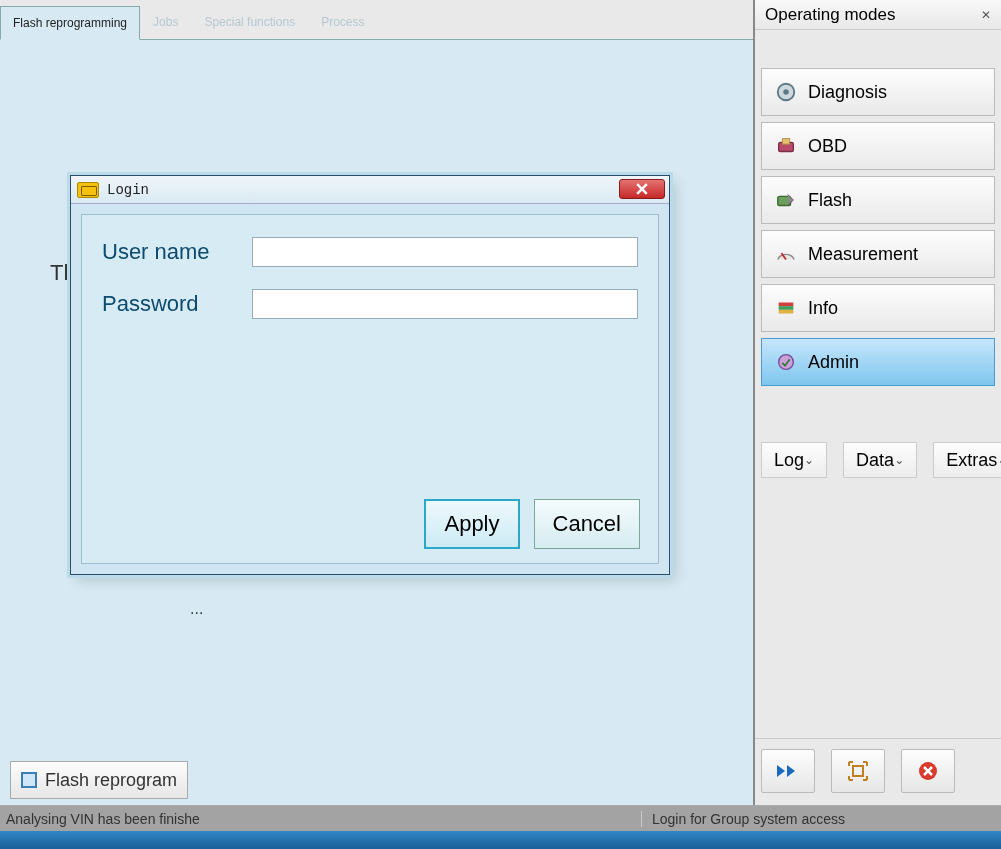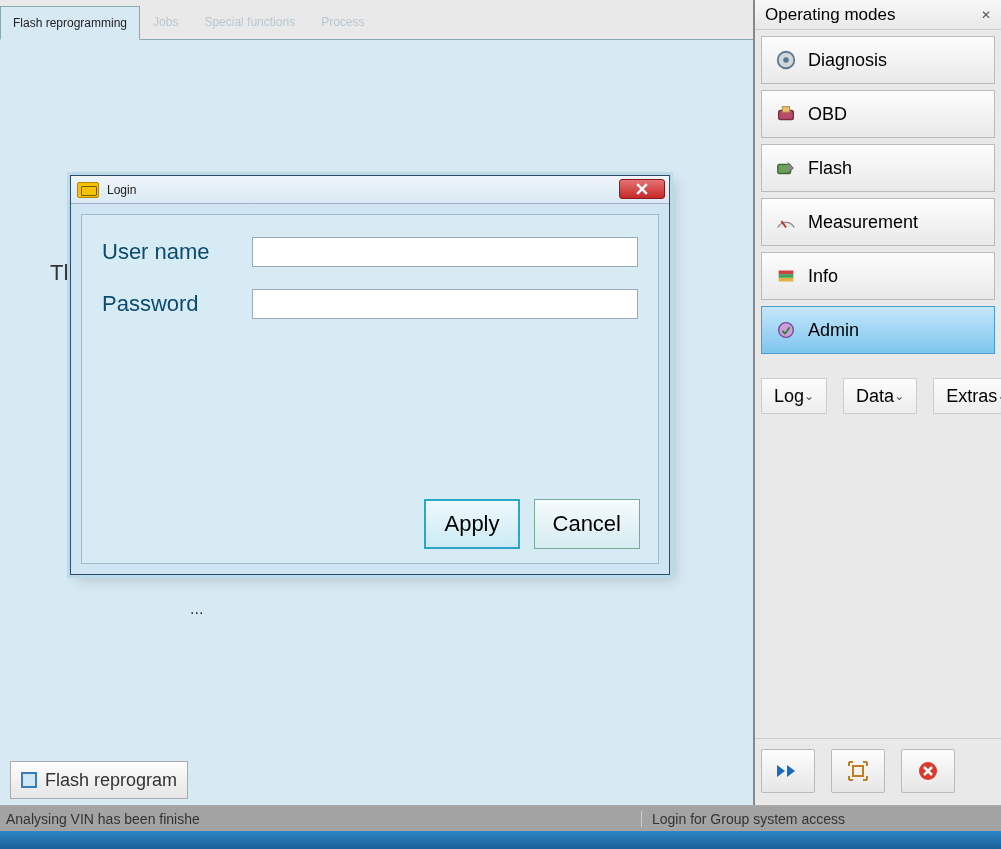--- a/index.html
+++ b/index.html
@@ -1,37 +1,37 @@
 <!DOCTYPE html>
 <html><head>
 <meta charset="utf-8">
 <style>
   * { box-sizing: border-box; margin: 0; padding: 0; font-family: Tahoma, Arial, sans-serif; }
   html, body { width: 1001px; height: 849px; overflow: hidden; background: #b8d3e6; }
 
   .app { display: flex; width: 100%; height: 805px; }
   .main { flex: 1; position: relative; background: #cce4f1; }
-  .sidebar { width: 248px; background: #e9e9e9; border-left: 2px solid #888; display: flex; flex-direction: column; }
+  .sidebar { width: 248px; background: #e9e9e9; border-left: 2px solid #888; display: flex; flex-direction: column; gap: 32px; }
 
   
   .tabs { display: flex; background: #e9e9e9; border-bottom: 1px solid #8aa; height: 40px; align-items: flex-end; }
   .tab { padding: 9px 12px; font-size: 12px; color: #b8c8d0; cursor: pointer; border: 1px solid transparent; }
   .tab.active { background: #d7eaf4; color: #222; border: 1px solid #8aa; border-bottom: 1px solid #d7eaf4; position: relative; top: 1px; }
 
   .main-body { background: #d7eaf4; height: calc(100% - 40px); position: relative; padding: 20px; }
 
   .bg-text { position: absolute; left: 50px; top: 220px; font-size: 22px; color: #333; }
   .dots { position: absolute; left: 190px; top: 560px; font-size: 16px; color: #333; }
 
   
   .dialog { position: absolute; left: 70px; top: 135px; width: 600px; height: 400px; background: #cfe5f2; border: 1px solid #2b4d6b; box-shadow: 0 0 0 3px #bcdbe9, 6px 6px 12px rgba(0,0,0,0.15); }
   .dialog-title { height: 28px; background: linear-gradient(#f0f6fa,#d9e9f3); border-bottom: 1px solid #aac; display: flex; align-items: center; padding: 0 6px; position: relative; }
   .dialog-title .engine-icon { width: 22px; height: 16px; background: #f4c20d; border: 1px solid #b28800; border-radius: 2px; margin-right: 8px; position: relative; }
   .dialog-title .engine-icon::after { content: ""; position: absolute; left: 3px; top: 3px; width: 14px; height: 8px; border: 1px solid #7a5c00; border-radius: 1px; }
-  .dialog-title-text { font-size: 12px; color: #222; }
+  .dialog-title-text { font-size: 14px; color: #222; font-family: Liberation Mono, monospace; }
   .dialog-close { position: absolute; right: 4px; top: 3px; width: 46px; height: 20px; background: linear-gradient(#e57373,#c62828); border: 1px solid #8b1a1a; border-radius: 3px; display: flex; align-items: center; justify-content: center; cursor: pointer; }
   .dialog-close svg { width: 12px; height: 12px; }
 
   .dialog-body { position: absolute; left: 10px; top: 38px; right: 10px; bottom: 10px; background: #d7ebf5; border: 1px solid #9dbccc; }
   .form-row { display: flex; align-items: center; margin: 22px 20px 0 20px; }
   .form-label { width: 150px; font-size: 22px; color: #0c4a6e; }
   .form-input { flex: 1; height: 30px; background: #fff; border: 1px solid #9ab; padding: 2px 6px; font-size: 18px; }
 
   .dialog-buttons { position: absolute; right: 18px; bottom: 14px; display: flex; gap: 14px; }
   .btn { padding: 10px 18px; font-size: 22px; border: 1px solid #7a9; background: linear-gradient(#f4fbfd,#d6ecf1); cursor: pointer; }

